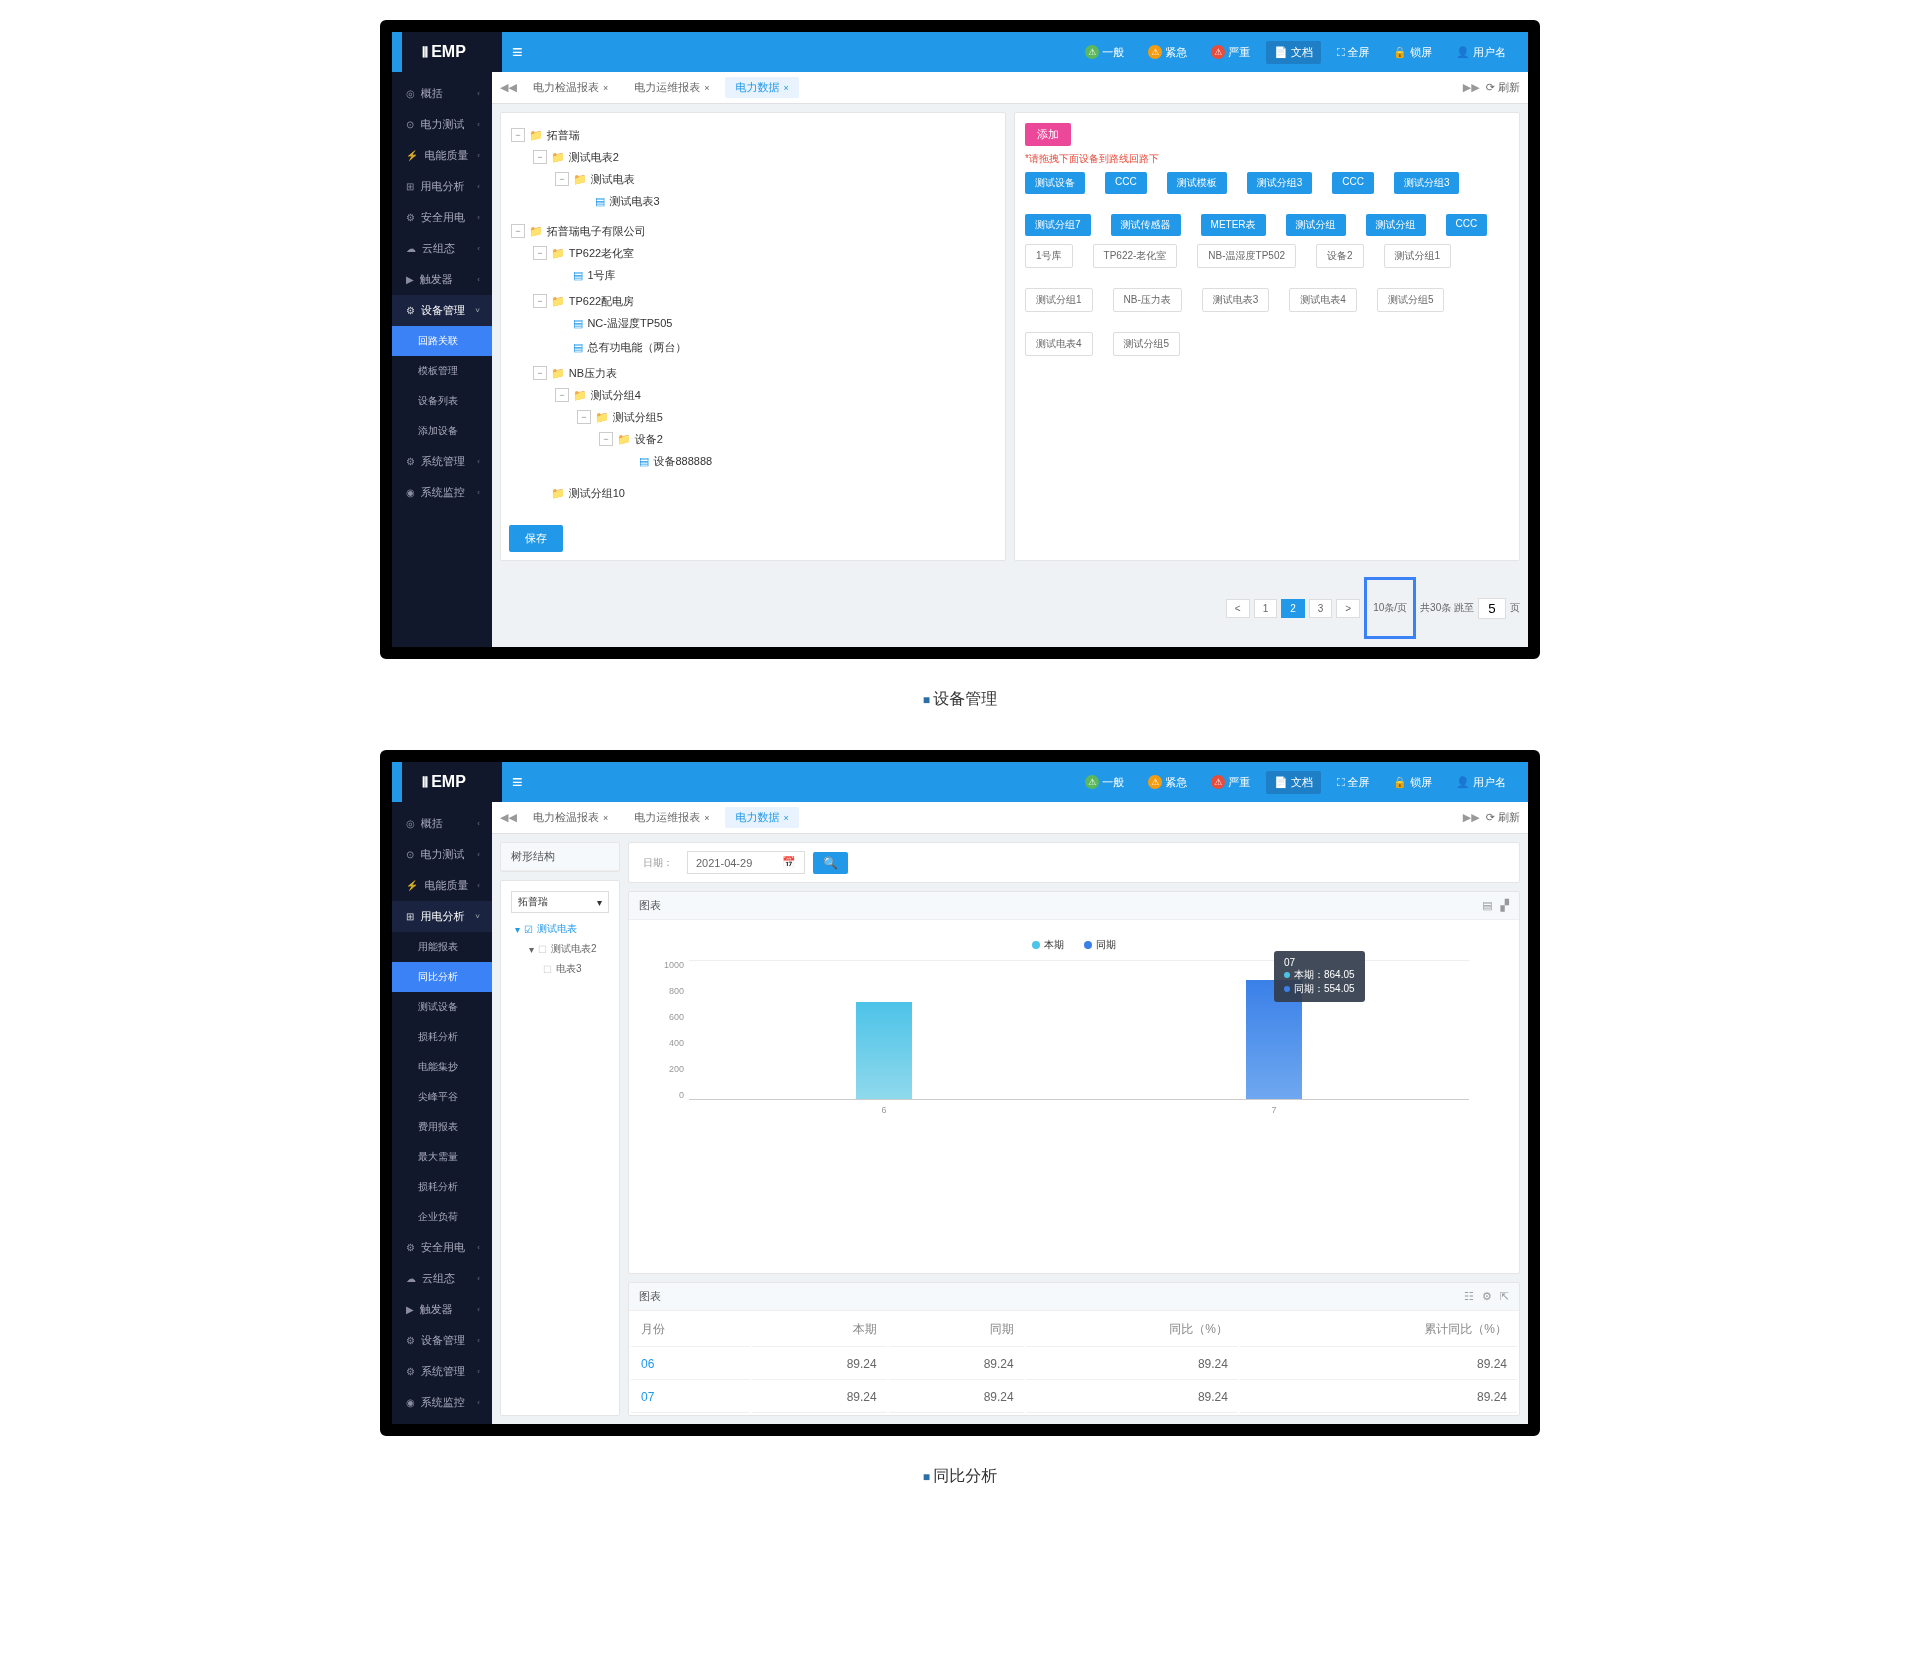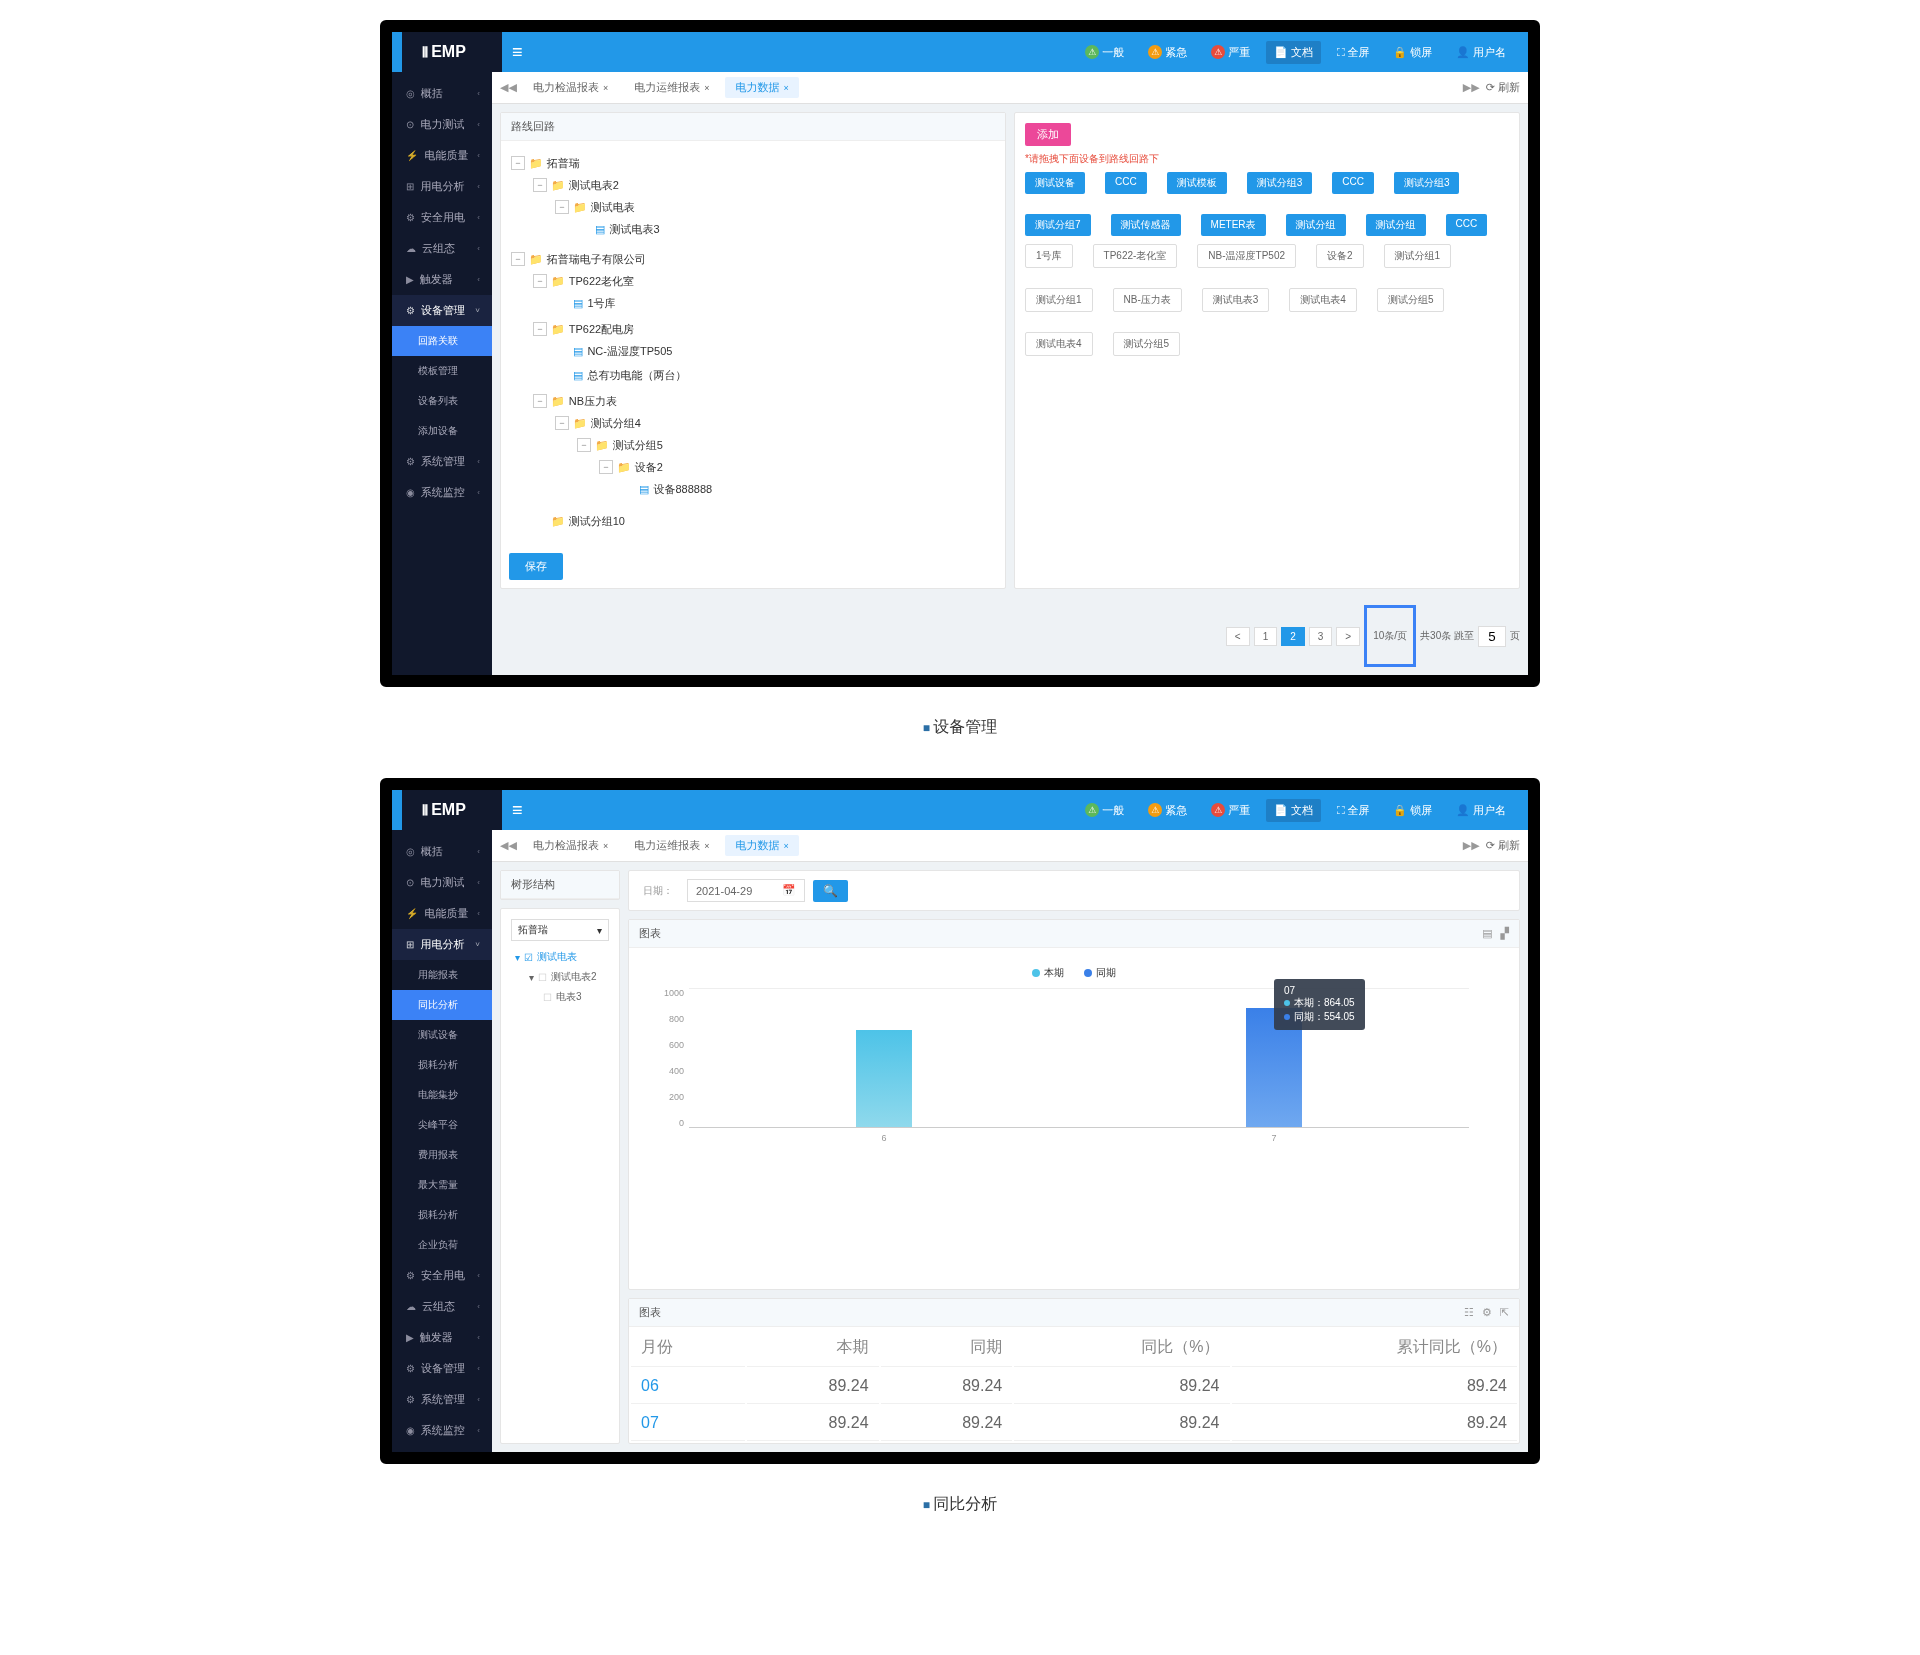--- a/index.html
+++ b/index.html
@@ -72,21 +72,21 @@
 .y-axis { position: absolute; left: 5px; top: 0; bottom: 20px; width: 40px; display: flex; flex-direction: column-reverse; justify-content: space-between; font-size: 9px; color: #999; text-align: right; }
 .bars-wrap { position: absolute; left: 50px; right: 40px; top: 0; bottom: 20px; display: flex; justify-content: space-around; align-items: flex-end; border-top: 1px solid #eee; border-bottom: 1px solid #ccc; }
 .bar-grp { width: 60px; display: flex; justify-content: center; align-items: flex-end; height: 100%; position: relative; }
 .bar { width: 56px; }
 .bar.c1 { background: linear-gradient(180deg, #4dc3e8, #8fd9ec); }
 .bar.c2 { background: linear-gradient(180deg, #3a80e8, #6fa8f0); }
 .bar-lbl { position: absolute; bottom: -16px; font-size: 9px; color: #999; }
 .tooltip { position: absolute; background: rgba(50,60,75,0.92); color: #fff; padding: 6px 10px; font-size: 10px; border-radius: 3px; top: -10px; left: 50%; white-space: nowrap; }
 .tooltip .row { display: flex; align-items: center; gap: 4px; }
 .tooltip .sq { width: 6px; height: 6px; border-radius: 50%; }
-.table { width: 100%; font-size: 16px; }
+.table { width: 100%; font-size: 12px; }
 .table th, .table td { padding: 8px 10px; text-align: right; color: #666; border-bottom: 1px solid #f0f0f0; }
 .table th { color: #888; font-weight: normal; }
 .table th:first-child, .table td:first-child { text-align: left; }
 .table td:first-child { color: #2298e8; }
 .label-small { font-size: 10px; color: #999; padding: 0 6px; }
 </style>
 </head>
 <body>
 
 <div class="shot">
@@ -170,21 +170,20 @@
             <span class="tab">电力检温报表<span class="x">×</span></span>
             <span class="tab">电力运维报表<span class="x">×</span></span>
             <span class="tab active">电力数据<span class="x">×</span></span>
           </span>
         <div class="spacer"></div>
         <span class="tab-nav">▶▶</span>
         <span class="refresh">⟳ <span>刷新</span></span>
       </div>
       <div class="content">
         <div class="panel" style="flex:1">
-          <div class="panel-hd">路线回路</div>
           <div class="panel-bd" id="tree1">
               <div class="tree-node">
                 <div class="tree-row">
                   <span class="tree-tog">−</span>
                   <span class="tree-ico">📁</span>
                   <span>拓普瑞</span>
                 </div>
                 <div class="tree-kids">
                   <div class="tree-node">
                     <div class="tree-row">

